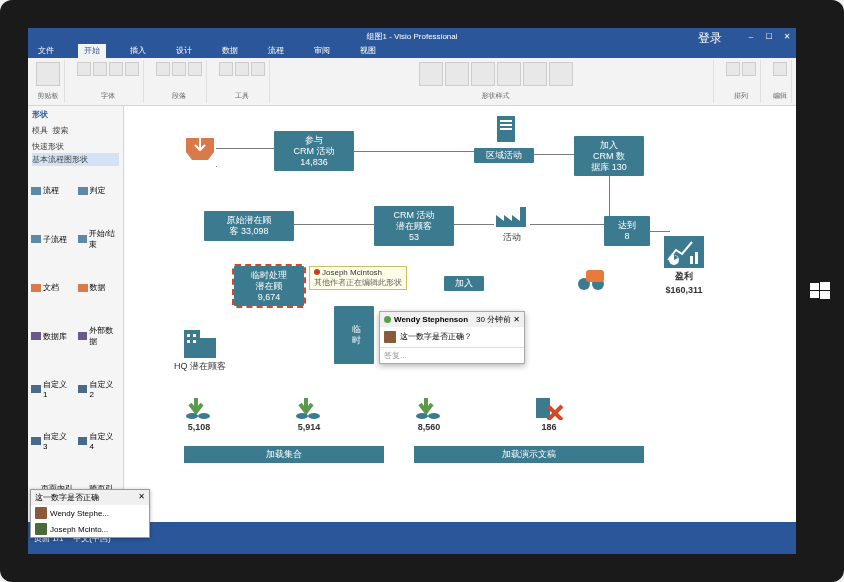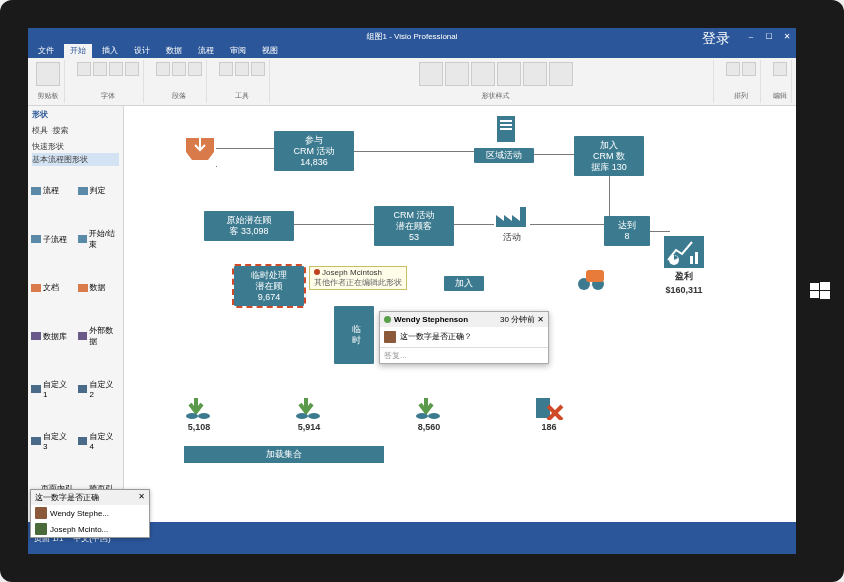--- a/index.html
+++ b/index.html
@@ -4,22 +4,22 @@
 <style>
 *{box-sizing:border-box;margin:0;padding:0;font-family:"Microsoft YaHei","Segoe UI",sans-serif}
 body{background:#f0f0f0;width:844px;height:582px;overflow:hidden;position:relative}
 .tablet{position:absolute;inset:0;background:#1a1a1a;border-radius:12px;padding:28px 48px 28px 28px}
 .win-btn{position:absolute;right:14px;top:50%;transform:translateY(-50%);width:20px;height:20px}
 .win-btn svg{width:20px;height:20px;fill:#fff}
 .screen{background:#fff;width:100%;height:100%;display:flex;flex-direction:column;font-size:9px;overflow:hidden;position:relative}
 .titlebar{background:#2b579a;color:#fff;height:16px;display:flex;align-items:center;justify-content:center;position:relative;font-size:8px}
 .titlebar .controls{position:absolute;right:0;top:0;display:flex;gap:0}
 .titlebar .controls span{width:18px;height:16px;display:flex;align-items:center;justify-content:center;cursor:pointer}
-.titlebar .label{position:absolute;right:66px;top:2px;font-size:14px}
-.ribbon-tabs{background:#2b579a;color:#fff;height:14px;display:flex;align-items:flex-end;font-size:8px;padding-left:4px;gap:4px}
+.titlebar .label{position:absolute;right:74px;top:2px;font-size:12px}
+.ribbon-tabs{background:#2b579a;color:#fff;height:14px;display:flex;align-items:flex-end;font-size:8px;padding-left:4px;gap:18px}
 .ribbon-tabs .tab{padding:2px 6px;cursor:pointer}
 .ribbon-tabs .tab.active{background:#f3f3f3;color:#2b579a}
 .ribbon{background:#f3f3f3;height:48px;border-bottom:1px solid #d4d4d4;display:flex;align-items:stretch;padding:2px 4px;gap:8px}
 .ribbon .group{display:flex;flex-direction:column;align-items:center;justify-content:space-between;padding:2px 4px;border-right:1px solid #e0e0e0}
 .ribbon .group .btns{display:flex;gap:2px;flex-wrap:wrap}
 .ribbon .group .lbl{font-size:7px;color:#666}
 .rb{width:14px;height:14px;background:#e8e8e8;border:1px solid #ccc;cursor:pointer}
 .rb.big{width:24px;height:24px}
 .body{flex:1;display:flex;overflow:hidden}
 .shapes-panel{width:96px;background:#f5f5f5;border-right:1px solid #d4d4d4;display:flex;flex-direction:column;font-size:8px}
@@ -30,21 +30,21 @@
 .shapes-panel .list{flex:1;padding:2px;display:grid;grid-template-columns:1fr 1fr;gap:2px}
 .shapes-panel .shape{display:flex;align-items:center;gap:2px;padding:1px;cursor:pointer}
 .shapes-panel .shape .sw{width:10px;height:8px}
 .canvas{flex:1;background:#fff;position:relative;overflow:hidden}
 .node{position:absolute;background:#3b7a8f;color:#fff;font-size:9px;text-align:center;padding:4px 6px;border-radius:1px;line-height:1.2}
 .icon-box{position:absolute;display:flex;flex-direction:column;align-items:center;gap:2px}
 .icon-box .txt{color:#333;font-size:9px;text-align:center}
 .icon-box svg{display:block}
 .conn{position:absolute;border-top:1px solid #7a7a7a}
 .conn.v{border-top:none;border-left:1px solid #7a7a7a}
-.chat{position:absolute;background:#fff;border:1px solid #aaa;box-shadow:0 2px 6px rgba(0,0,0,.3);font-size:8px;width:170px}
+.chat{position:absolute;background:#fff;border:1px solid #aaa;box-shadow:0 2px 6px rgba(0,0,0,.3);font-size:8px;width:146px}
 .chat .ch-hdr{display:flex;align-items:center;justify-content:space-between;padding:2px 4px;background:#f0f0f0}
 .chat .ch-hdr .name{display:flex;align-items:center;gap:3px}
 .chat .ch-body{padding:4px;display:flex;gap:4px}
 .chat .ch-input{border-top:1px solid #ddd;padding:2px 4px;color:#999}
 .avatar{width:12px;height:12px;background:#8a5a3a;border-radius:1px;display:inline-block}
 .authors{position:absolute;left:2px;bottom:16px;background:#fff;border:1px solid #999;font-size:8px;width:120px;box-shadow:0 1px 4px rgba(0,0,0,.3)}
 .authors .a-hdr{background:#f0f0f0;padding:2px 4px;display:flex;justify-content:space-between}
 .authors .a-row{display:flex;align-items:center;gap:3px;padding:2px 4px;cursor:pointer}
 .statusbar{height:14px;background:#2b579a;color:#fff;font-size:8px;display:flex;align-items:center;padding:16px 6px;gap:10px}
 .tooltip{position:absolute;background:#fffde8;border:1px solid #c8c060;font-size:8px;padding:1px 4px;color:#333}
@@ -303,20 +303,31 @@
               <path d="M4 24 l8-10 l6 4 l10-12" stroke="#fff" stroke-width="2" fill="none"></path>
               <circle cx="10" cy="24" r="5" fill="#fff"></circle>
               <path d="M10 24 l0-5 a5 5 0 0 1 4 3 z" fill="#3b7a8f"></path>
               <rect x="26" y="20" width="3" height="8" fill="#fff"></rect>
               <rect x="31" y="16" width="3" height="12" fill="#fff"></rect>
             </svg>
           <div class="txt" style="font-weight:bold">盈利</div>
           <div class="txt" style="font-weight:bold">$160,311</div>
         </div>
 
+        <div class="icon-box" style="left:50px;top:220px">
+          <svg width="40" height="32">
+              <rect x="4" y="4" width="16" height="28" fill="#3b7a8f"></rect>
+              <rect x="20" y="12" width="16" height="20" fill="#3b7a8f"></rect>
+              <rect x="7" y="8" width="3" height="3" fill="#fff"></rect>
+              <rect x="13" y="8" width="3" height="3" fill="#fff"></rect>
+              <rect x="7" y="14" width="3" height="3" fill="#fff"></rect>
+              <rect x="13" y="14" width="3" height="3" fill="#fff"></rect>
+            </svg>
+          <div class="txt">HQ 潜在顾客</div>
+        </div>
 
         <div class="icon-box" style="left:60px;top:290px">
           <svg width="30" height="24">
               <path d="M12 2 l0 14 m-6-8 l6 8 l6-8" stroke="#5a9a4a" stroke-width="4" fill="none"></path>
               <ellipse cx="8" cy="20" rx="6" ry="3" fill="#3b7a8f"></ellipse>
               <ellipse cx="20" cy="20" rx="6" ry="3" fill="#3b7a8f"></ellipse>
             </svg>
           <div class="txt" style="font-weight:bold">5,108</div>
         </div>
         <div class="icon-box" style="left:170px;top:290px">
@@ -337,20 +348,21 @@
         </div>
         <div class="icon-box" style="left:410px;top:290px">
           <svg width="30" height="24">
               <rect x="2" y="2" width="14" height="20" fill="#3b7a8f"></rect>
               <path d="M14 10 l14 14 m0-14 l-14 14" stroke="#d04a2a" stroke-width="4"></path>
             </svg>
           <div class="txt" style="font-weight:bold">186</div>
         </div>
 
         <div class="bar-bottom" style="left:60px;top:340px;width:200px;text-align:center">加载集合</div>
+        <div class="bar-bottom" style="left:290px;top:340px;width:230px;text-align:center">加载演示文稿</div>
 
         <div class="conn" style="left:92px;top:60px;width:1px;height:45px"></div>
         <div class="conn" style="left:92px;top:42px;width:58px"></div>
         <div class="conn" style="left:230px;top:45px;width:120px"></div>
         <div class="conn" style="left:410px;top:48px;width:40px"></div>
         <div class="conn v" style="left:485px;top:70px;height:40px"></div>
         <div class="conn" style="left:170px;top:118px;width:80px"></div>
         <div class="conn" style="left:330px;top:118px;width:40px"></div>
         <div class="conn" style="left:406px;top:118px;width:74px"></div>
         <div class="conn" style="left:526px;top:125px;width:20px"></div>

